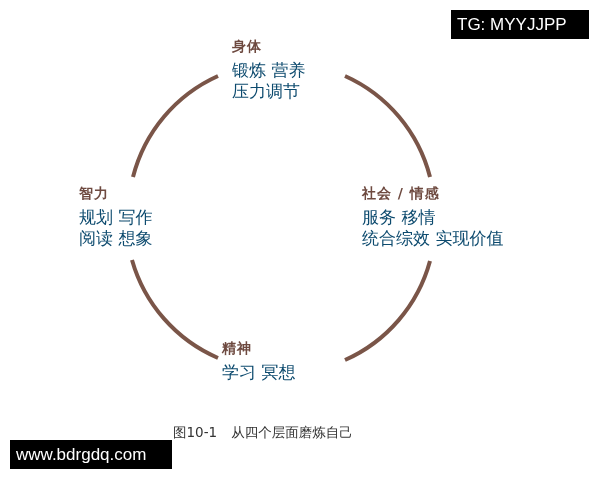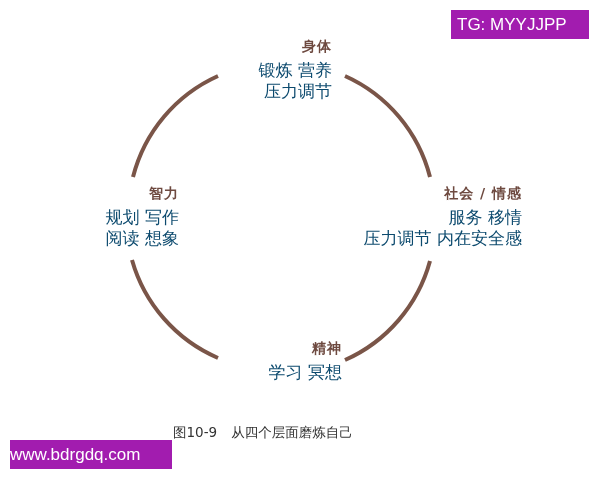--- a/index.html
+++ b/index.html
@@ -2,34 +2,34 @@
 <html><head>
 <meta charset="utf-8">
 <style>
   html, body { margin: 0; padding: 0; }
   body {
     width: 600px; height: 480px; position: relative; overflow: hidden;
     background: #ffffff;
     font-family: "DejaVu Sans", "Liberation Sans", sans-serif;
   }
   .canvas { position: absolute; left: 0; top: 0; width: 600px; height: 480px; }
-  .node { position: absolute; text-align: right; color: #555; }
+  .node { position: absolute; text-align: left; color: #555; }
   .node .title { font-size: 14px; font-weight: bold; color: #6e4a40; letter-spacing: 1px; margin-bottom: 4px; }
   .node .line { font-size: 17px; line-height: 21px; color: #0c4a6e; white-space: nowrap; }
   .caption {
     position: absolute; left: 173px; top: 424px;
     font-size: 13.5px; color: #333; white-space: nowrap;
   }
   .caption .num { margin-right: 14px; }
   .wm {
-    position: absolute; background: #a21caf; color: #ffffff;
+    position: absolute; background: #000000; color: #ffffff;
     font-family: "Liberation Sans", sans-serif;
   }
   .wm-tg { left: 451px; top: 10px; width: 138px; height: 29px; font-size: 17px; line-height: 29px; padding-left: 6px; box-sizing: border-box; }
-  .wm-url { left: 10px; top: 440px; width: 162px; height: 29px; font-size: 17px; line-height: 29px; box-sizing: border-box; }
+  .wm-url { left: 10px; top: 440px; width: 162px; height: 29px; font-size: 17px; line-height: 29px; padding-left: 6px; box-sizing: border-box; }
 </style>
 </head>
 <body>
 
 <div class="canvas">
   <svg width="600" height="480" style="position:absolute;left:0;top:0">
     <g fill="none" stroke="#7a5548" stroke-width="4" stroke-linecap="butt">
       <path d="M 133 177 A 152 152 0 0 1 218 76"></path>
       <path d="M 345 76 A 152 152 0 0 1 430 177"></path>
       <path d="M 430 261 A 152 152 0 0 1 345 360"></path>
@@ -45,27 +45,27 @@
 
   <div class="node" style="left:79px; top:185px; width:100px;">
     <div class="title">智力</div>
     <div class="line">规划 写作</div>
     <div class="line">阅读 想象</div>
   </div>
 
   <div class="node" style="left:362px; top:185px; width:160px;">
     <div class="title">社会 / 情感</div>
     <div class="line">服务 移情</div>
-    <div class="line">压力调节 内在安全感</div>
+    <div class="line">统合综效 实现价值</div>
   </div>
 
   <div class="node" style="left:222px; top:340px; width:120px;">
     <div class="title">精神</div>
     <div class="line">学习 冥想</div>
   </div>
 
   <div class="caption">
-    <span class="num">图10-9</span><span>从四个层面磨炼自己</span>
+    <span class="num">图10-1</span><span>从四个层面磨炼自己</span>
   </div>
 </div>
 
 <div class="wm wm-tg">TG: MYYJJPP</div>
 <div class="wm wm-url">www.bdrgdq.com</div>
 
 </body></html>

